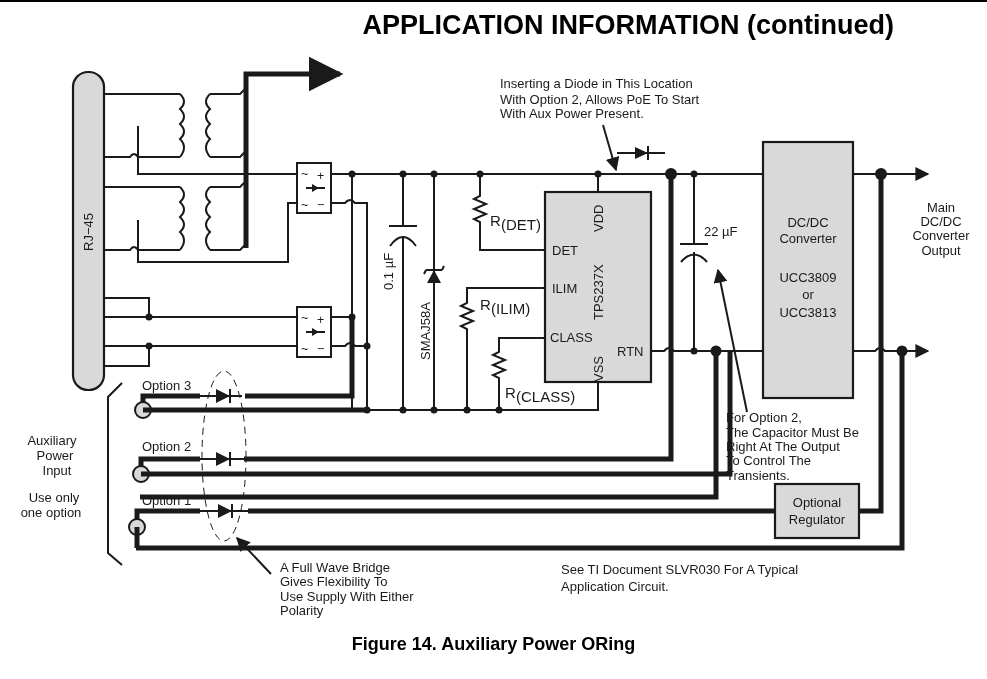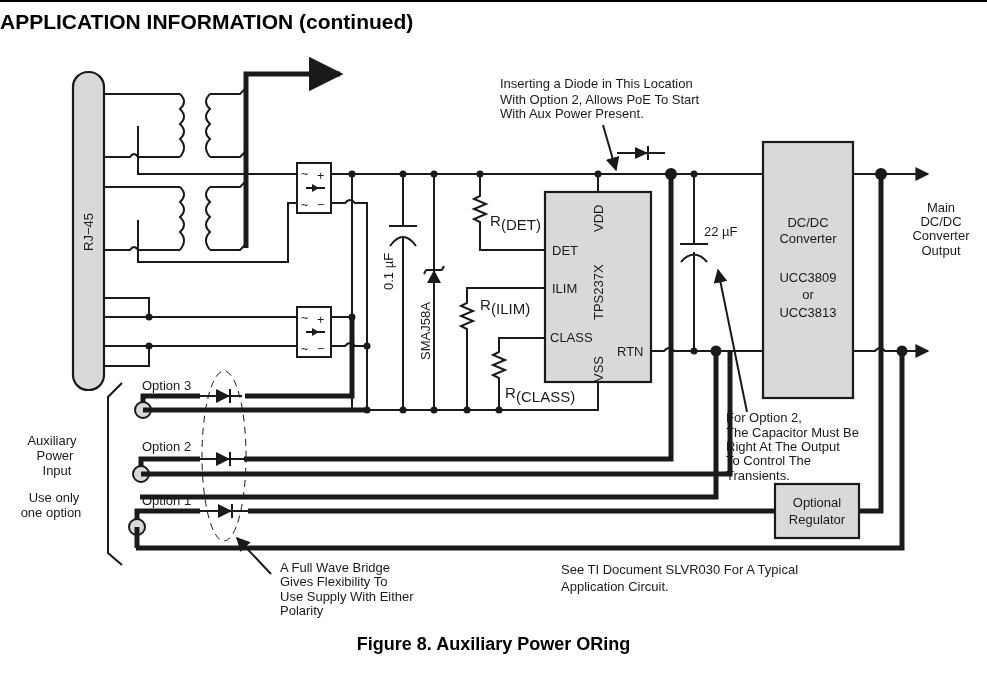--- a/index.html
+++ b/index.html
@@ -1,20 +1,20 @@
 <!DOCTYPE html>
 <html><head>
 <meta charset="utf-8">
 <style>
   html, body { margin: 0; padding: 0; background: #ffffff; }
   body { width: 987px; height: 679px; position: relative; overflow: hidden;
          font-family: "Liberation Sans", sans-serif; color: #1a1a1a; }
   .topline { position: absolute; left: 0; top: 0; width: 987px; height: 2px; background: #000; }
-  .title { position: absolute; left: 0; width: 894px; top: 10px; text-align: left;
-           font-weight: bold; font-size: 21px; color: #000; }
+  .title { position: absolute; left: 0; width: 894px; top: 10px; text-align: right;
+           font-weight: bold; font-size: 27px; color: #000; }
   .caption { position: absolute; left: 0; width: 987px; top: 634px; text-align: center;
              font-weight: bold; font-size: 18px; color: #000; }
   svg text { font-family: "Liberation Sans", sans-serif; fill: #1a1a1a; }
   .w { stroke: #1a1a1a; stroke-width: 2; fill: none; }
   .wt { stroke: #1a1a1a; stroke-width: 5; fill: none; }
   .box { fill: #d9d9d9; stroke: #1a1a1a; stroke-width: 2.2; }
   .dot { fill: #1a1a1a; }
   .lbl { font-size: 13px; }
   .lbls { font-size: 12.5px; }
   .sub { font-size: 15px; }
@@ -262,13 +262,13 @@
     <text x="280" y="601" class="lbl">Use Supply With Either</text>
     <text x="280" y="615" class="lbl">Polarity</text>
     <path class="w" d="M271,574 L237,538" stroke-width="1.5" marker-end="url(#arr)"></path>
   </g>
   <g>
     <text x="561" y="574" class="lbl">See TI Document SLVR030 For A Typical</text>
     <text x="561" y="591" class="lbl">Application Circuit.</text>
   </g>
 </svg>
 
-<div class="caption">Figure 8. Auxiliary Power ORing</div>
+<div class="caption">Figure 14. Auxiliary Power ORing</div>
 
 </body></html>

